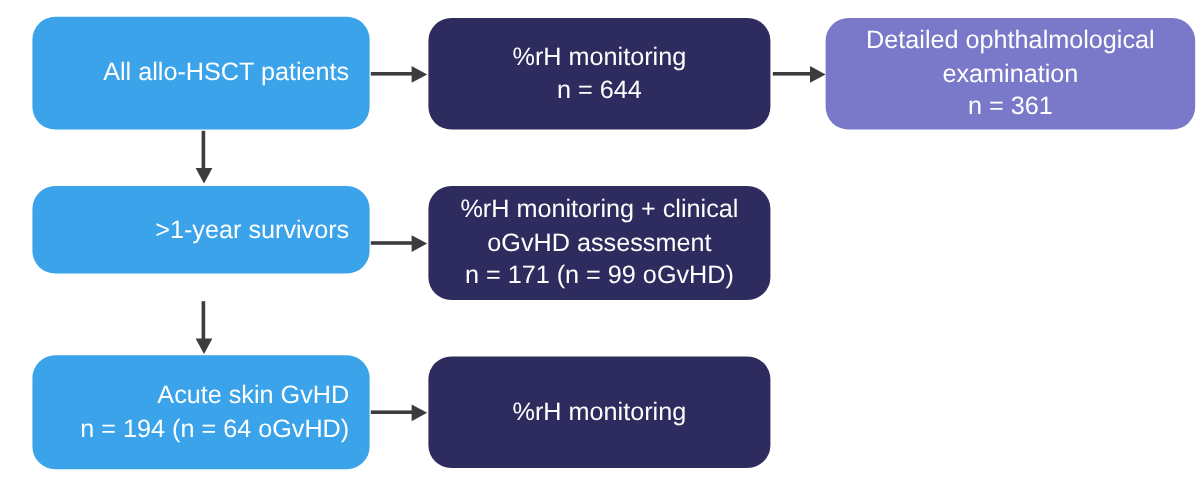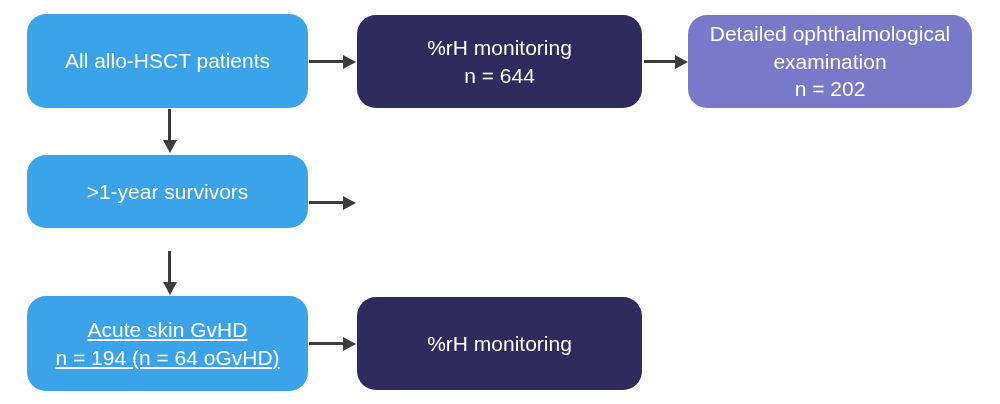--- a/index.html
+++ b/index.html
@@ -22,21 +22,21 @@
     color: var(--text, #ffffff);
     display: flex;
     flex-direction: column;
     align-items: center;
     justify-content: center;
     text-align: center;
     font-size: 21px;
     line-height: 1.32;
     padding: 6px 17px;
   }
-  .c-light-blue { background: var(--light-blue, #3AA3EA); }
+  .c-light-blue { background: var(--light-blue, #3AA3EA); align-items: flex-end; }
   .c-navy       { background: var(--navy, #2E2C5E); align-items: center; }
   .c-purple     { background: var(--purple, #7A78C8); }
 
   .arrow-h {
     position: absolute;
     height: 3px;
     background: var(--arrow, #3C3C3C);
   }
   .arrow-h::after {
     content: "";
@@ -75,37 +75,41 @@
 
   <div class="arrow-h" style="left:309px; top:60px; width:35px;"></div>
 
   <div class="node c-navy" style="left:357px; top:15px; width:285px; height:93px;">
     <div>%rH monitoring</div>
     <div>n = 644</div>
   </div>
 
   <div class="arrow-h" style="left:644px; top:60px; width:32px;"></div>
 
-  <div class="node c-purple" style="left:688px; top:15px; width:284px; height:93px;">
+  <div class="node c-purple" style="left:688px; top:15px; width:308px; height:93px;">
     <div>Detailed ophthalmological examination</div>
-    <div>n = 202</div>
+    <div>n = 361</div>
   </div>
 
   <div class="arrow-v" style="left:168px; top:109px; height:32px;"></div>
 
   <div class="node c-light-blue" style="left:27px; top:155px; width:281px; height:73px;">
     <div>&gt;1-year survivors</div>
   </div>
 
   <div class="arrow-h" style="left:309px; top:201px; width:35px;"></div>
 
+  <div class="node c-navy" style="left:357px; top:155px; width:285px; height:95px;">
+    <div>%rH monitoring + clinical oGvHD assessment</div>
+    <div>n = 171 (n = 99 oGvHD)</div>
+  </div>
 
   <div class="arrow-v" style="left:168px; top:251px; height:32px;"></div>
 
-  <div class="node c-light-blue" style="left:27px; top:296px; width:281px; height:95px;text-decoration:underline;">
+  <div class="node c-light-blue" style="left:27px; top:296px; width:281px; height:95px;">
     <div>Acute skin GvHD</div>
     <div>n = 194 (n = 64 oGvHD)</div>
   </div>
 
   <div class="arrow-h" style="left:309px; top:342px; width:35px;"></div>
 
   <div class="node c-navy" style="left:357px; top:297px; width:285px; height:93px;">
     <div>%rH monitoring</div>
   </div>
 

